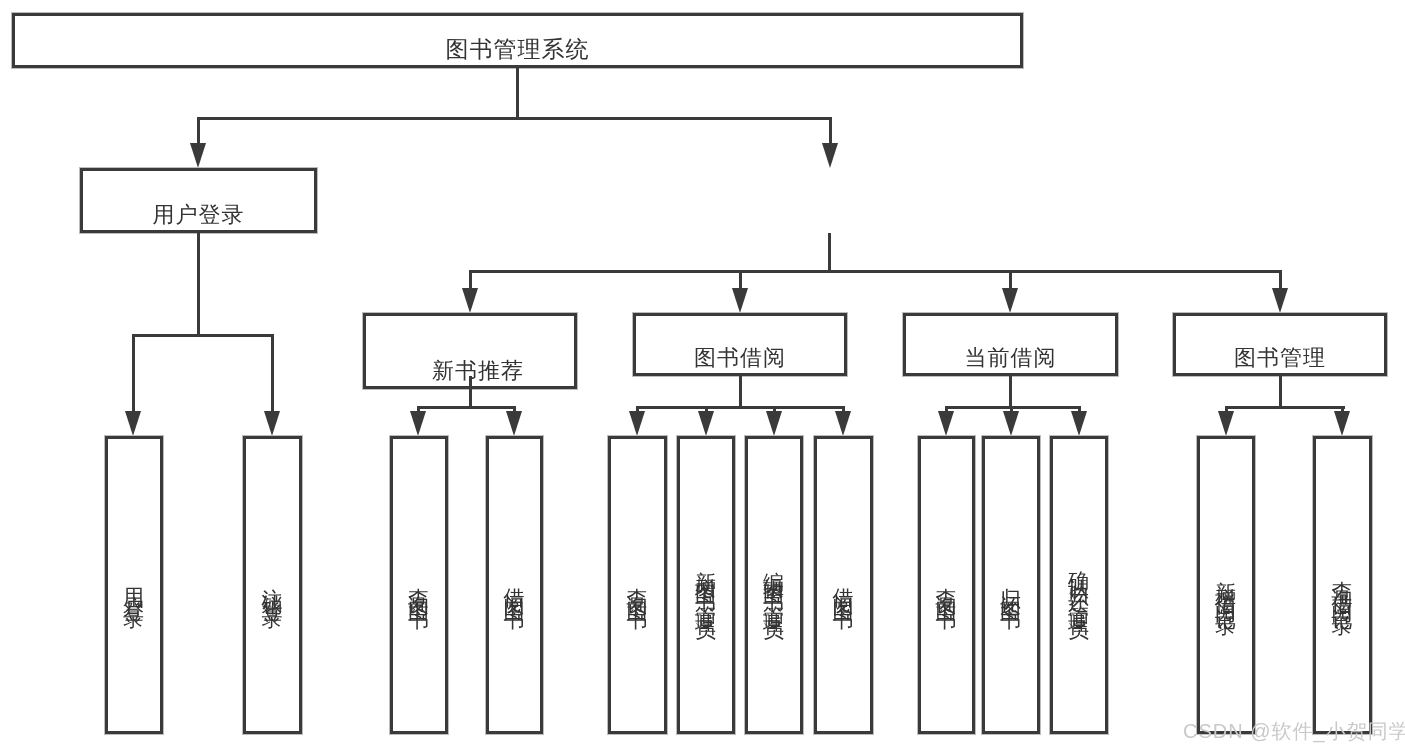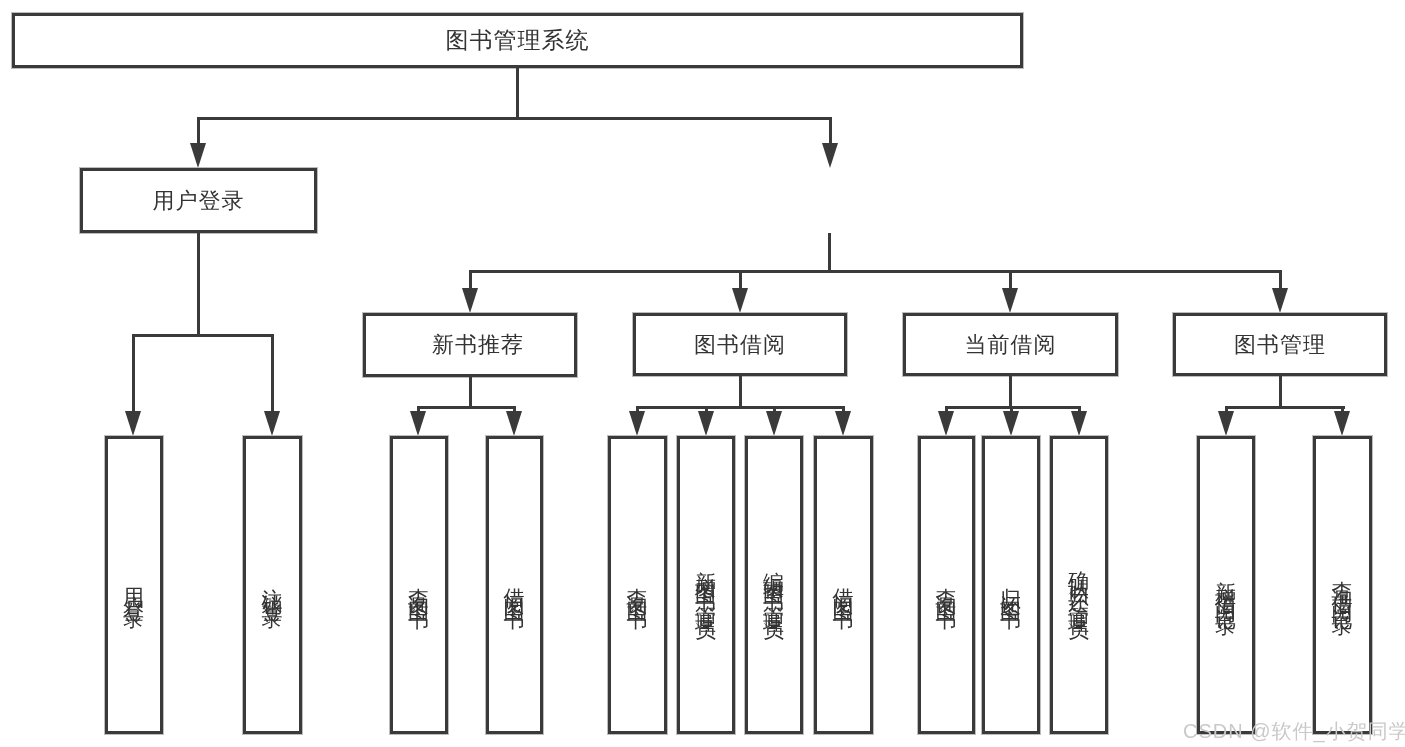--- a/index.html
+++ b/index.html
@@ -16,21 +16,21 @@
     box-sizing: border-box;
     border: 3px solid #3a3a3a;
     background: #ffffff;
     display: flex;
     align-items: center;
     justify-content: center;
     color: #333333;
     outline: 1px solid #bdbdbd;
     outline-offset: 0px;
   }
-  .node.h { font-size: 22px; letter-spacing: 1px; }
+  .node.h { font-size: 22px; letter-spacing: 1px; align-items: flex-end; }
   .node.root { font-size: 23px; }
   .node.leaf { top: 436px; height: 298px; }
   .leaf span {
     writing-mode: vertical-rl;
     text-orientation: upright;
     font-size: 21px;
     letter-spacing: 7px;
     line-height: 1;
     white-space: nowrap;
   }
@@ -84,21 +84,21 @@
   <div class="ln" style="left:469px; top:270px; width:813px; height:3px;"></div>
   <div class="ln" style="left:469px;  top:270px; width:3px; height:23px;"></div>
   <div class="arr" style="left:462px;  top:288px;"></div>
   <div class="ln" style="left:739px;  top:270px; width:3px; height:23px;"></div>
   <div class="arr" style="left:732px;  top:288px;"></div>
   <div class="ln" style="left:1009px; top:270px; width:3px; height:23px;"></div>
   <div class="arr" style="left:1002px; top:288px;"></div>
   <div class="ln" style="left:1279px; top:270px; width:3px; height:23px;"></div>
   <div class="arr" style="left:1272px; top:288px;"></div>
 
-  <div class="node h" style="left:363px; top:313px; width:214px; height:64px;padding-left:16px;">
+  <div class="node h" style="left:363px; top:313px; width:214px; height:76px;padding-left:16px;">
     <span>新书推荐</span>
   </div>
   <div class="node h" style="left:903px; top:313px; width:215px; height:63px;">
     <span>当前借阅</span>
   </div>
   <div class="node h" style="left:633px; top:313px; width:214px; height:63px;">
     <span>图书借阅</span>
   </div>
   <div class="node h" style="left:1173px; top:313px; width:214px; height:63px;">
     <span>图书管理</span>

